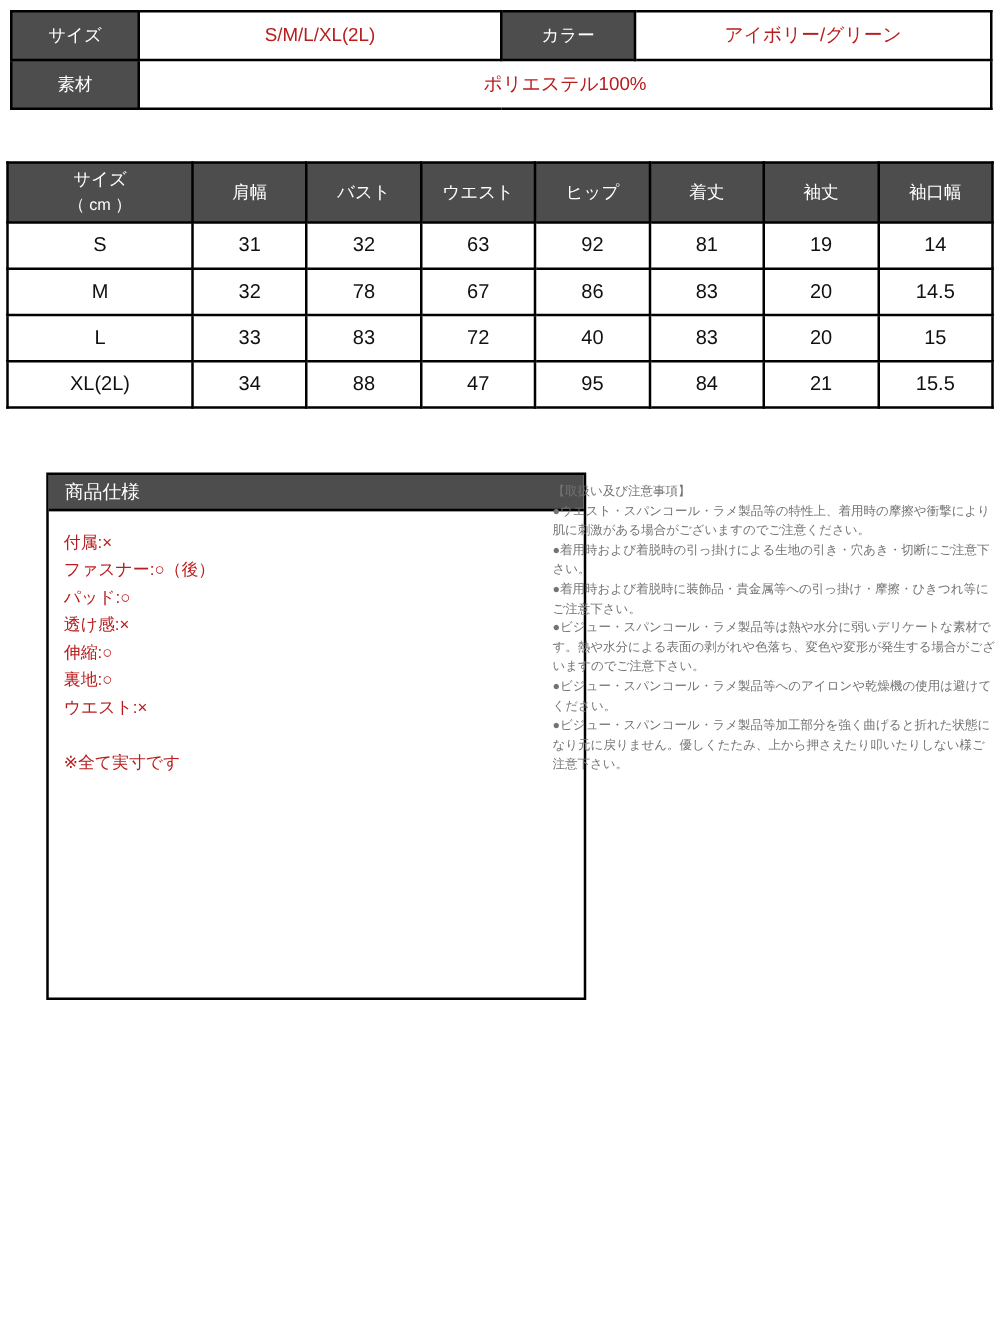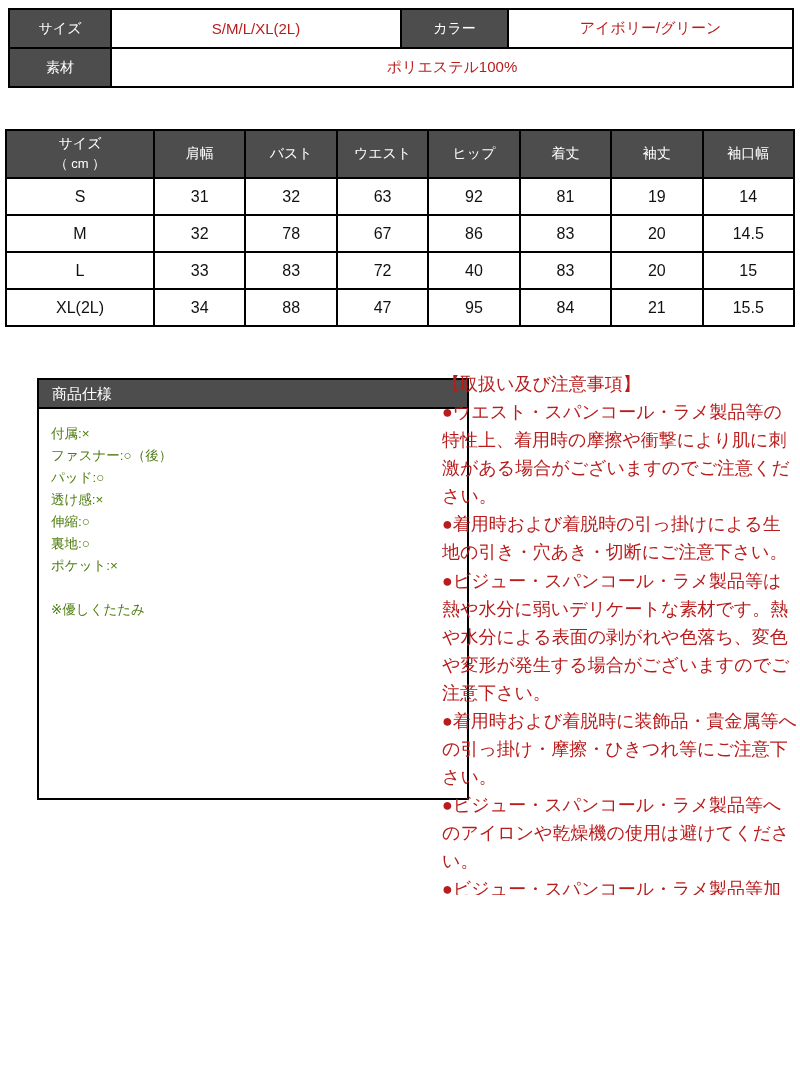--- a/index.html
+++ b/index.html
@@ -44,28 +44,28 @@
     position:absolute; left:5px; top:378px;
     width:428px; height:418px;
     border:2px solid #000; background:#fff;margin-left:32px;
   }
   .spec-header {
     height:27px; line-height:27px;
     background:#4d4d4d; color:#fff;
     border-bottom:2px solid #000;
     font-size:15px; padding-left:13px;
   }
-  .spec-body { padding:14px 12px; font-size:13.5px; color:#4d7c0f; }
+  .spec-body { padding:14px 12px; font-size:13.5px; color:#b91c1c; }
   .spec-item { line-height:22px; }
   .spec-note { margin-top:22px; line-height:22px; }
 
   
   .notes {
-    position:absolute; left:442px; top:370px; width:355px;
-    font-size:18px; line-height:1.56; color:#b91c1c;
+    position:absolute; left:442px; top:386px; width:355px;
+    font-size:10px; line-height:1.56; color:#737373;
   }
   .notes-title { margin:0 0 1px 0; }
   .notes p { margin:0; }
 </style>
 </head>
 <body>
 
 <div class="canvas">
 
   <table class="info-table">
@@ -161,28 +161,28 @@
 
   <div class="spec-box">
     <div class="spec-header">商品仕様</div>
     <div class="spec-body">
       <div class="spec-item">付属:×</div>
       <div class="spec-item">ファスナー:○（後）</div>
       <div class="spec-item">パッド:○</div>
       <div class="spec-item">透け感:×</div>
       <div class="spec-item">伸縮:○</div>
       <div class="spec-item">裏地:○</div>
-      <div class="spec-item">ポケット:×</div>
-      <div class="spec-note">※優しくたたみ</div>
+      <div class="spec-item">ウエスト:×</div>
+      <div class="spec-note">※全て実寸です</div>
     </div>
   </div>
 
   <div class="notes">
     <p class="notes-title">【取扱い及び注意事項】</p>
     <p>●ウエスト・スパンコール・ラメ製品等の特性上、着用時の摩擦や衝撃により肌に刺激がある場合がございますのでご注意ください。</p>
     <p>●着用時および着脱時の引っ掛けによる生地の引き・穴あき・切断にご注意下さい。</p>
+    <p>●着用時および着脱時に装飾品・貴金属等への引っ掛け・摩擦・ひきつれ等にご注意下さい。</p>
     <p>●ビジュー・スパンコール・ラメ製品等は熱や水分に弱いデリケートな素材です。熱や水分による表面の剥がれや色落ち、変色や変形が発生する場合がございますのでご注意下さい。</p>
-    <p>●着用時および着脱時に装飾品・貴金属等への引っ掛け・摩擦・ひきつれ等にご注意下さい。</p>
     <p>●ビジュー・スパンコール・ラメ製品等へのアイロンや乾燥機の使用は避けてください。</p>
     <p>●ビジュー・スパンコール・ラメ製品等加工部分を強く曲げると折れた状態になり元に戻りません。優しくたたみ、上から押さえたり叩いたりしない様ご注意下さい。</p>
   </div>
 
 </div>
 
 </body></html>

